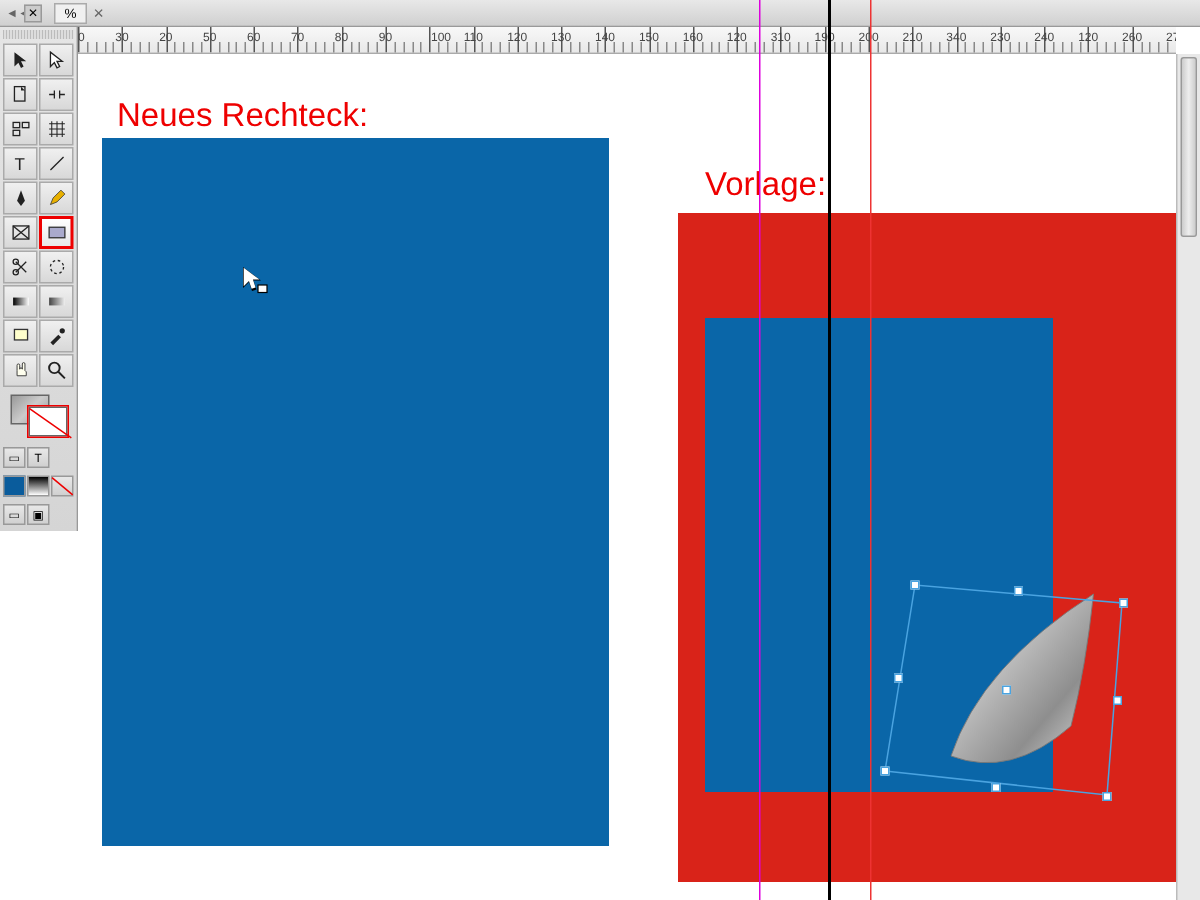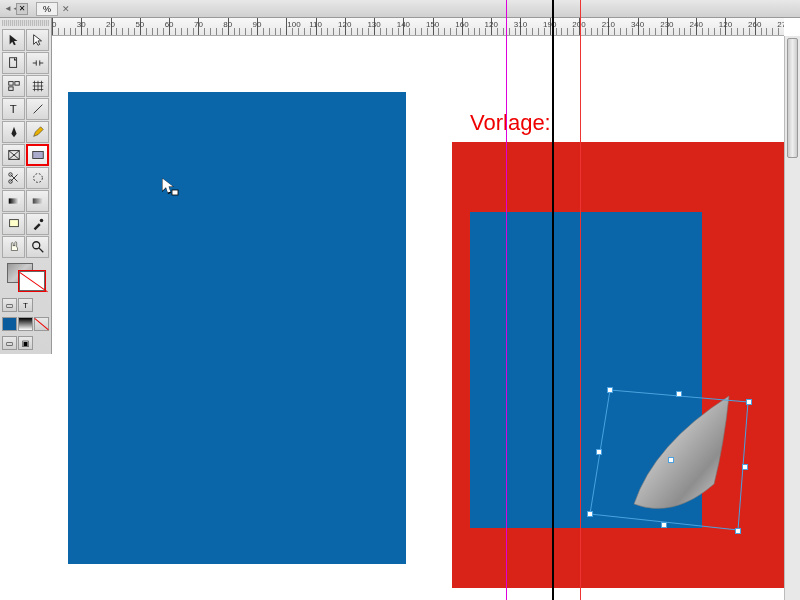--- a/index.html
+++ b/index.html
@@ -374,20 +374,21 @@
       </div>
   </div>
   <div class="mini-row">
     <div class="mini">▭</div>
     <div class="mini">▣</div>
     <div style="width:15px"></div>
   </div>
 </div>
 
 <div class="canvas">
+  <div class="label" style="top:28px;left:26px">Neues Rechteck:</div>
   <div class="label" style="top:74px;left:418px">Vorlage:</div>
 
   <div class="rect-blue-1" style="top:56px;left:16px;width:338px;height:472px"></div>
 
   <div class="rect-red" style="top:106px;left:400px;width:336px;height:446px"></div>
   <div class="rect-blue-2" style="top:176px;left:418px;width:232px;height:316px"></div>
 
   <svg class="curl" style="top:348px;left:522px" width="180" height="160">
     <defs>
       <linearGradient id="curlg" x1="0" y1="0" x2="1" y2="1">

